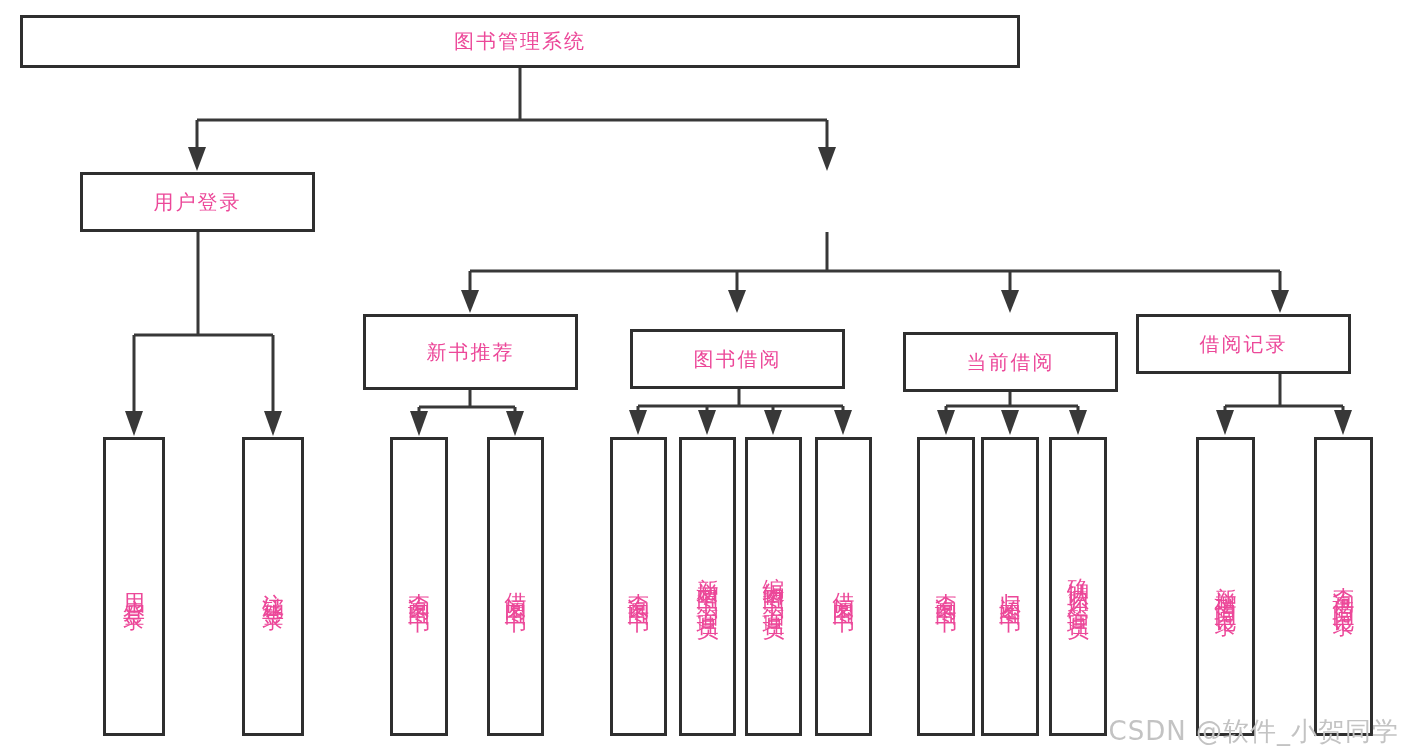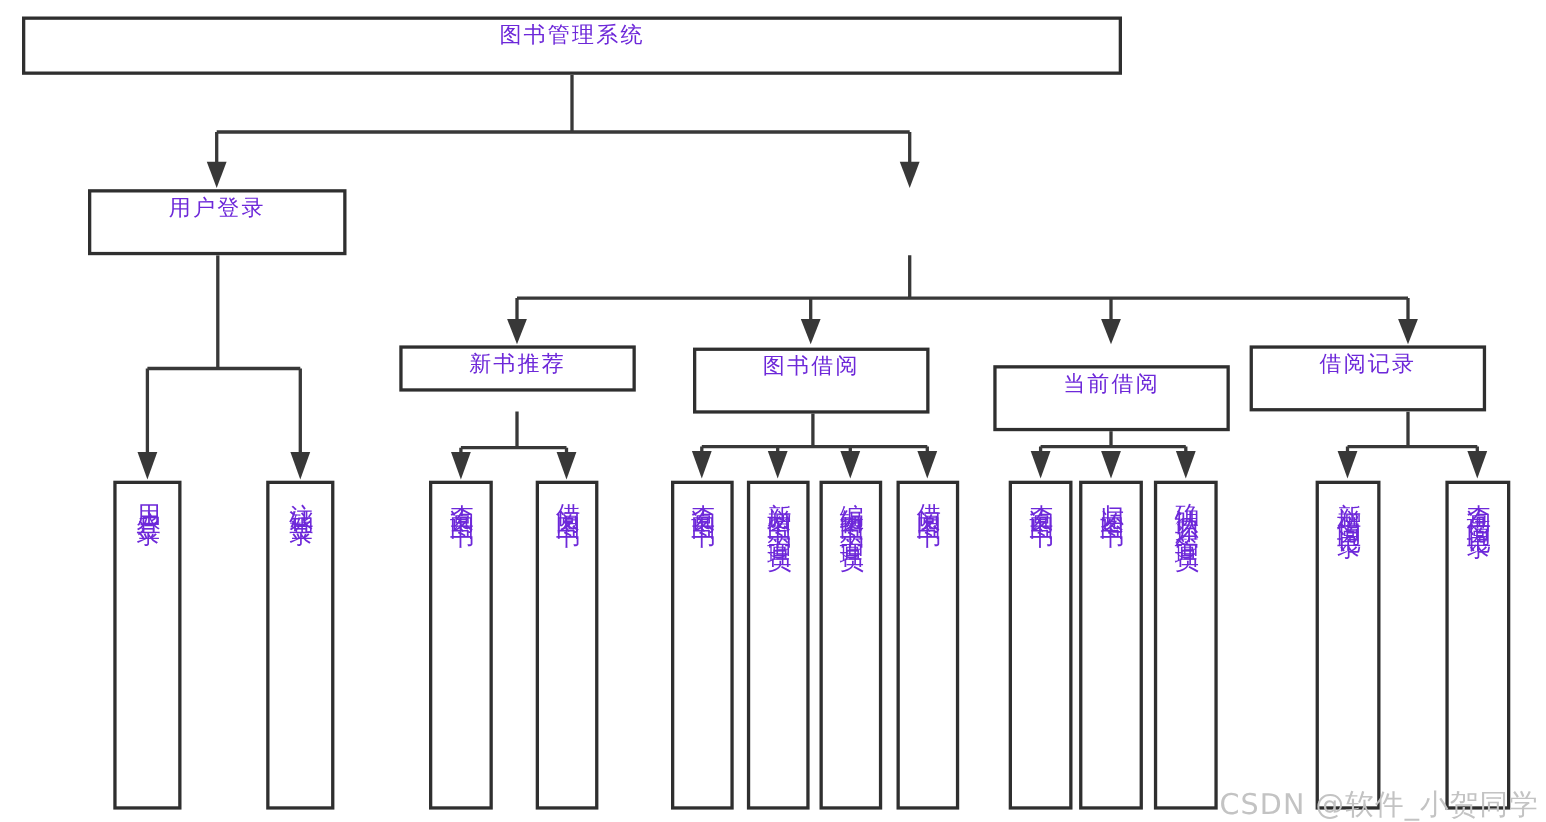--- a/index.html
+++ b/index.html
@@ -9,22 +9,22 @@
     background:#ffffff;
     font-family:"DejaVu Sans","Liberation Sans",sans-serif;
     overflow:hidden;
   }
   #wires{position:absolute;left:0;top:0;width:1405px;height:747px;}
   .box{
     position:absolute;
     box-sizing:border-box;
     background:#ffffff;
     border:3px solid #2f2f2f;
-    display:flex;align-items:flex-start;justify-content:center;
-    color:#6d28d9;
+    display:flex;align-items:center;justify-content:center;
+    color:#ec4899;
   }
   .h span{font-size:20px;letter-spacing:2px;white-space:nowrap;}
   .v span{
     writing-mode:vertical-rl;
     font-size:22px;
     letter-spacing:6px;
     line-height:1;
   }
   #watermark{
     position:absolute;
@@ -81,24 +81,24 @@
   </svg>
 
   <div class="box h" style="left:20px;top:15px;width:1000px;height:53px">
     <span>图书管理系统</span>
   </div>
 
   <div class="box h" style="left:80px;top:172px;width:235px;height:60px">
     <span>用户登录</span>
   </div>
 
-  <div class="box h" style="left:363px;top:314px;width:215px;height:42px">
+  <div class="box h" style="left:363px;top:314px;width:215px;height:76px">
     <span>新书推荐</span>
   </div>
-  <div class="box h" style="left:630px;top:316px;width:215px;height:60px">
+  <div class="box h" style="left:630px;top:329px;width:215px;height:60px">
     <span>图书借阅</span>
   </div>
   <div class="box h" style="left:903px;top:332px;width:215px;height:60px">
     <span>当前借阅</span>
   </div>
   <div class="box h" style="left:1136px;top:314px;width:215px;height:60px">
     <span>借阅记录</span>
   </div>
 
   <div class="box v" style="left:103px;top:437px;width:62px;height:299px">

